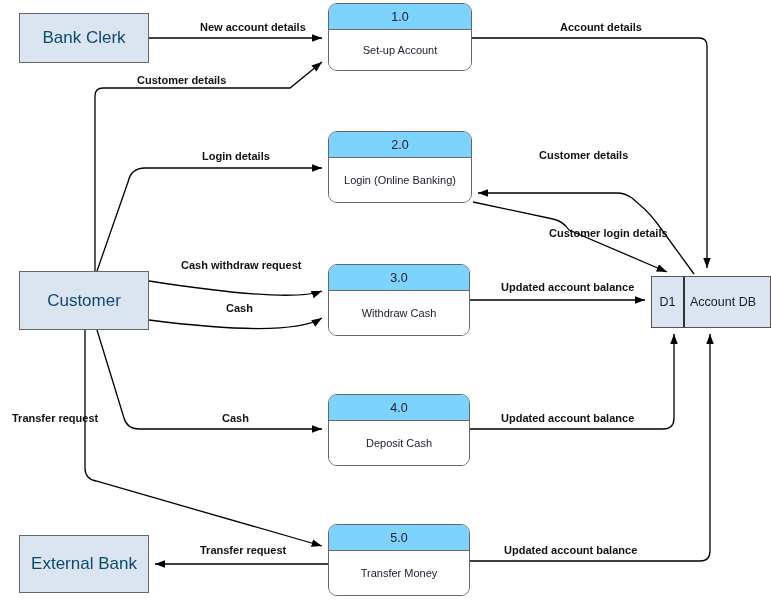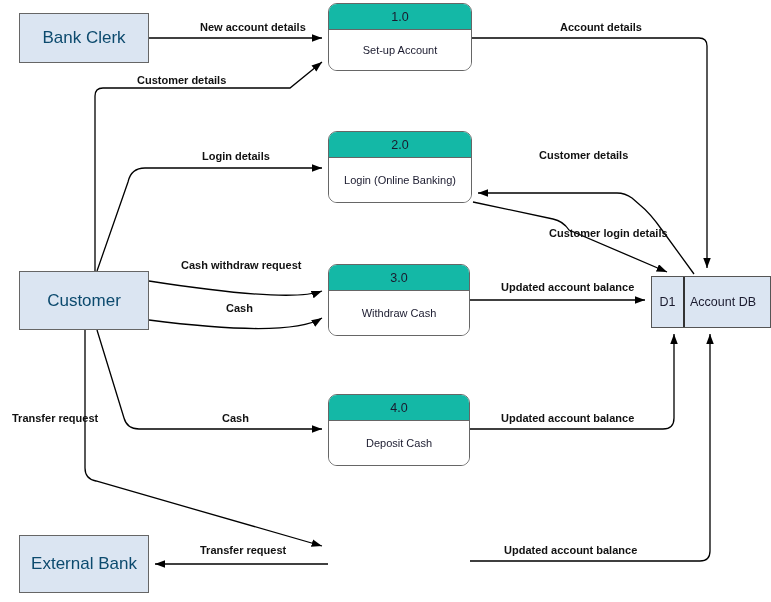--- a/index.html
+++ b/index.html
@@ -40,21 +40,21 @@
     position: absolute;
     box-sizing: border-box;
     border: 1px solid #666666;
     border-radius: 9px;
     background: #ffffff;
     overflow: hidden;
     z-index: 3;
   }
   .process-head {
     height: 25px;
-    background: #14b8a6;
+    background: #7dd3fc;
     border-bottom: 1px solid #666666;
     display: flex;
     align-items: center;
     justify-content: center;
     font-size: 12.5px;
     color: #1a1a2e;
   }
   .process-body {
     height: calc(100% - 26px);
     display: flex;
@@ -159,20 +159,24 @@
   <div class="process" style="left:328px; top:264px; width:142px; height:72px;">
     <div class="process-head">3.0</div>
     <div class="process-body">Withdraw Cash</div>
   </div>
 
   <div class="process" style="left:328px; top:394px; width:142px; height:72px;">
     <div class="process-head">4.0</div>
     <div class="process-body">Deposit Cash</div>
   </div>
 
+  <div class="process" style="left:328px; top:524px; width:142px; height:72px;">
+    <div class="process-head">5.0</div>
+    <div class="process-body">Transfer Money</div>
+  </div>
 
   <div class="store" style="left:651px; top:276px; width:120px; height:52px;">
     <div class="store-id">D1</div>
     <div class="store-name">Account DB</div>
   </div>
 
   <div class="flow-label" style="left:188px; top:21px;">New account details</div>
   <div class="flow-label" style="left:125px; top:74px;">Customer details</div>
   <div class="flow-label" style="left:548px; top:21px;">Account details</div>
   <div class="flow-label" style="left:190px; top:150px;">Login details</div>

